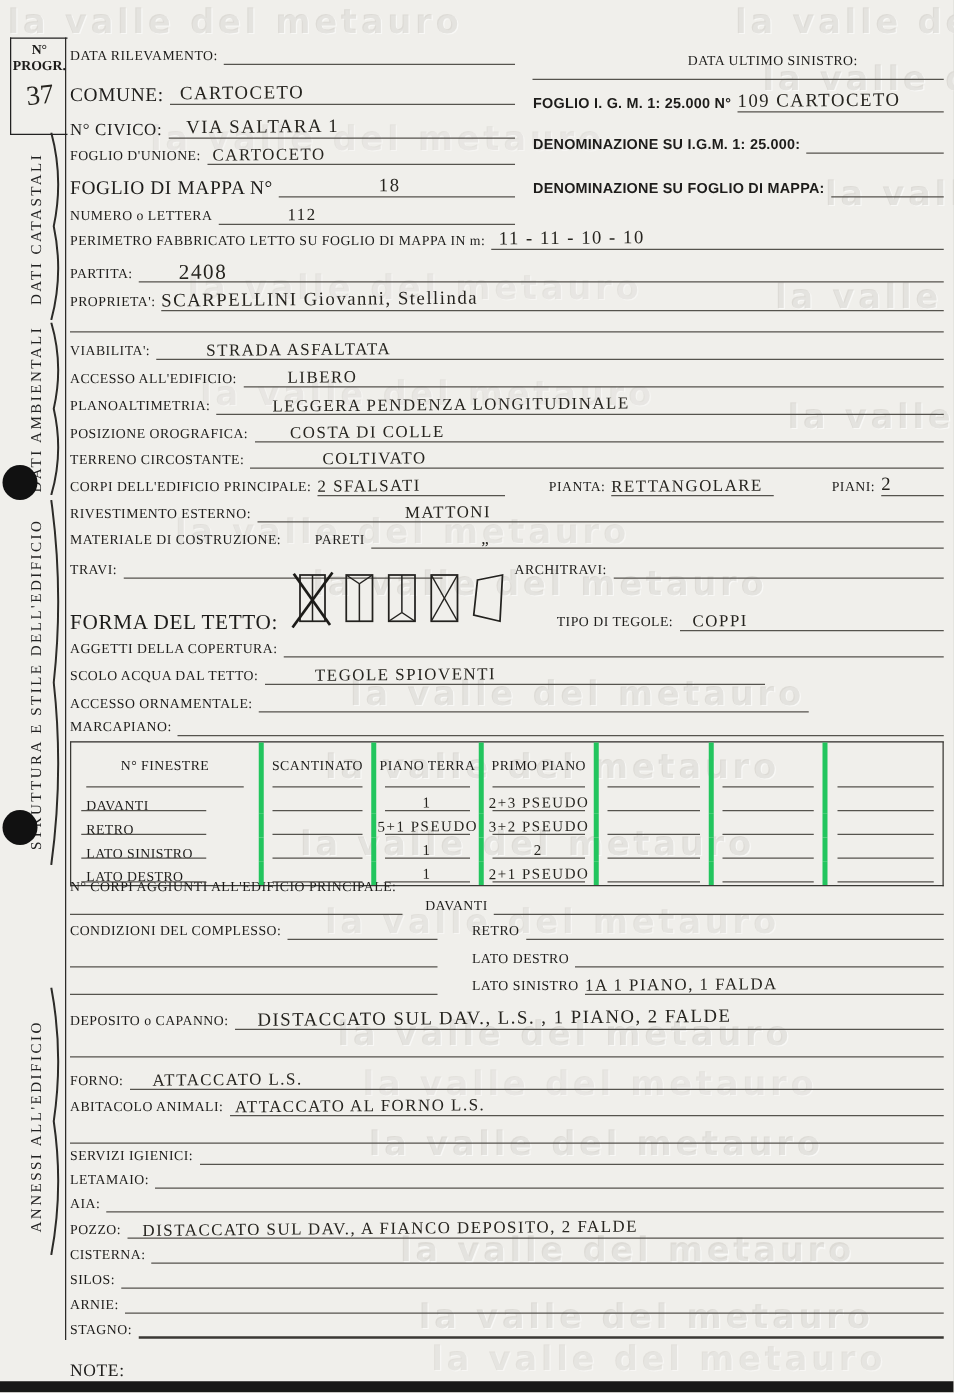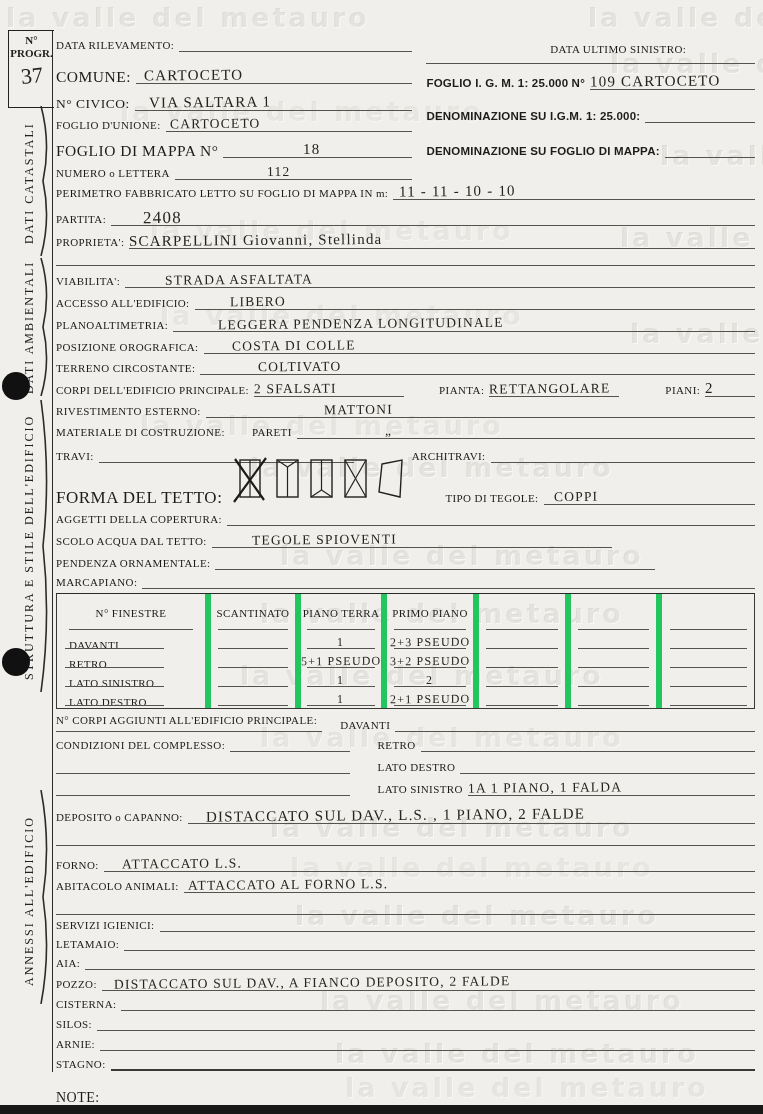--- a/index.html
+++ b/index.html
@@ -32,21 +32,21 @@
       white-space:nowrap;display:inline-block;transform:rotate(-0.5deg);}
   .hw.big{font-size:15px;}
   .spacer{flex:0 0 auto;}
   
   .twocol{display:flex;}
   .twocol .colL{width:53%;padding-right:14px;box-sizing:border-box;}
   .twocol .colR{width:47%;box-sizing:border-box;}
   
   .ftable{margin-top:4px;border:1px solid #3a3935;border-top:1.5px solid #2c2b28;
           display:grid;grid-template-columns:154px 90px 86px 92px 1fr 1fr 1fr;}
-  .ftable .cell{border-right:6px solid #22c55e;position:relative;font-size:11px;letter-spacing:0.4px;}
+  .ftable .cell{border-right:4px solid #22c55e;position:relative;font-size:11px;letter-spacing:0.4px;}
   .ftable .cell:nth-child(7n){border-right:none;}
   .ftable .hcell{height:38px;display:flex;align-items:center;justify-content:center;}
   .ftable .dcell{height:19px;display:flex;align-items:flex-end;justify-content:center;}
   .ftable .dcell .ul, .ftable .hcell .ul{position:absolute;left:8%;right:8%;bottom:2px;border-bottom:1px solid #55534e;}
   .ftable .rowlbl{justify-content:flex-start;padding-left:12px;}
   .ftable .rowlbl .ul{left:8px;right:28%;}
   .ftable .hw{font-size:12px;position:relative;bottom:1px;}
   
   .condgrid{display:flex;}
   .condgrid .cl{width:46%;padding-right:28px;box-sizing:border-box;}
@@ -146,21 +146,21 @@
         </div>
         <div class="frow" style="height:26px">
           <span class="lbl big">FOGLIO DI MAPPA N°</span>
           <span class="wl">
               <span class="hw big" style="margin-left:80px">18</span>
             </span>
         </div>
         <div class="frow" style="height:22px">
           <span class="lbl">NUMERO o LETTERA</span>
           <span class="wl">
-              <span class="hw" style="margin-left:92px">112</span>
+              <span class="hw" style="margin-left:55px">112</span>
             </span>
         </div>
       </div>
       <div class="colR">
         <div class="frow" style="height:26px;justify-content:center">
           <span class="lbl" style="margin-left:60px">DATA ULTIMO SINISTRO:</span>
         </div>
         <div class="frow" style="height:8px">
             <span class="wl"></span>
           </div>
@@ -317,21 +317,21 @@
           <span class="hw"></span>
         </span>
     </div>
     <div class="frow" style="height:22px">
       <span class="lbl">SCOLO ACQUA DAL TETTO:</span>
       <span class="wl" style="flex:0 0 400px">
           <span class="hw" style="margin-left:40px">TEGOLE SPIOVENTI</span>
         </span>
     </div>
     <div class="frow" style="height:22px">
-      <span class="lbl">PENDENZA ORNAMENTALE:</span>
+      <span class="lbl">ACCESSO ORNAMENTALE:</span>
       <span class="wl" style="flex:0 0 440px">
           <span class="hw"></span>
         </span>
     </div>
     <div class="frow" style="height:19px">
       <span class="lbl">MARCAPIANO:</span>
       <span class="wl">
           <span class="hw"></span>
         </span>
     </div>
@@ -462,21 +462,21 @@
         </div>
       <div class="cell dcell">
           <span class="ul"></span>
         </div>
       <div class="cell dcell">
           <span class="ul"></span>
         </div>
     </div>
 
     <div class="frow" style="height:23px">
-      <span class="lbl" style="border-bottom:1px solid #55534e;padding-bottom:4px">N° CORPI AGGIUNTI ALL'EDIFICIO PRINCIPALE:</span>
+      <span class="lbl" style="border-bottom:1px solid #55534e;padding-bottom:14px">N° CORPI AGGIUNTI ALL'EDIFICIO PRINCIPALE:</span>
       <span class="spacer" style="flex:0 0 18px"></span>
       <span class="lbl">DAVANTI</span>
       <span class="wl">
           <span class="hw"></span>
         </span>
     </div>
     <div class="condgrid">
       <div class="cl">
         <div class="frow" style="height:20px">
           <span class="lbl">CONDIZIONI DEL COMPLESSO:</span>

